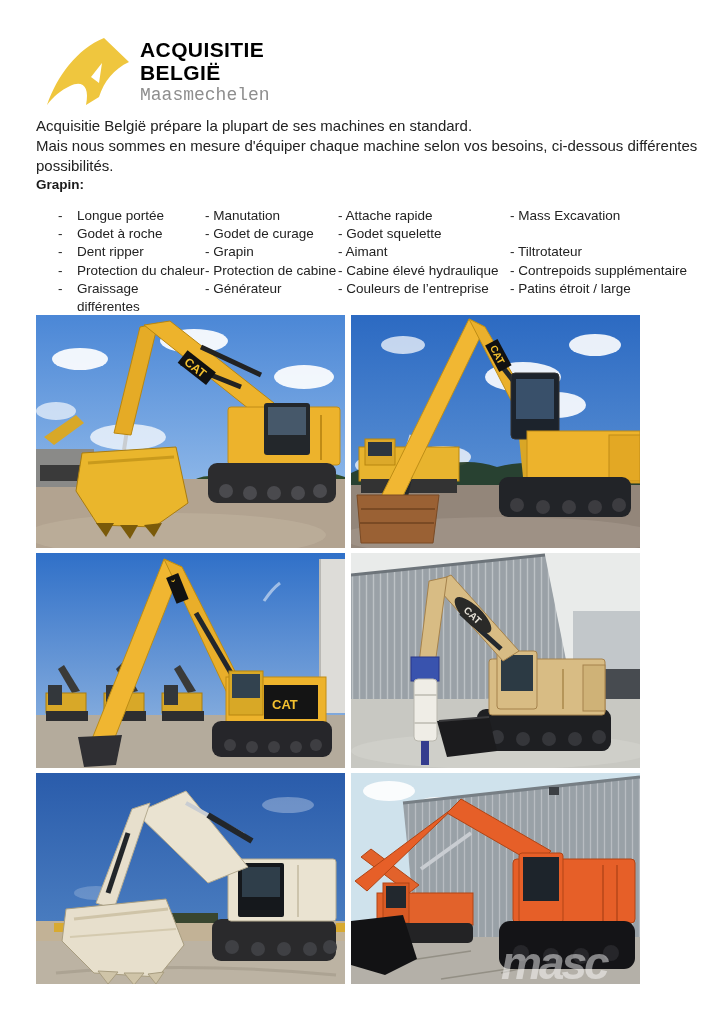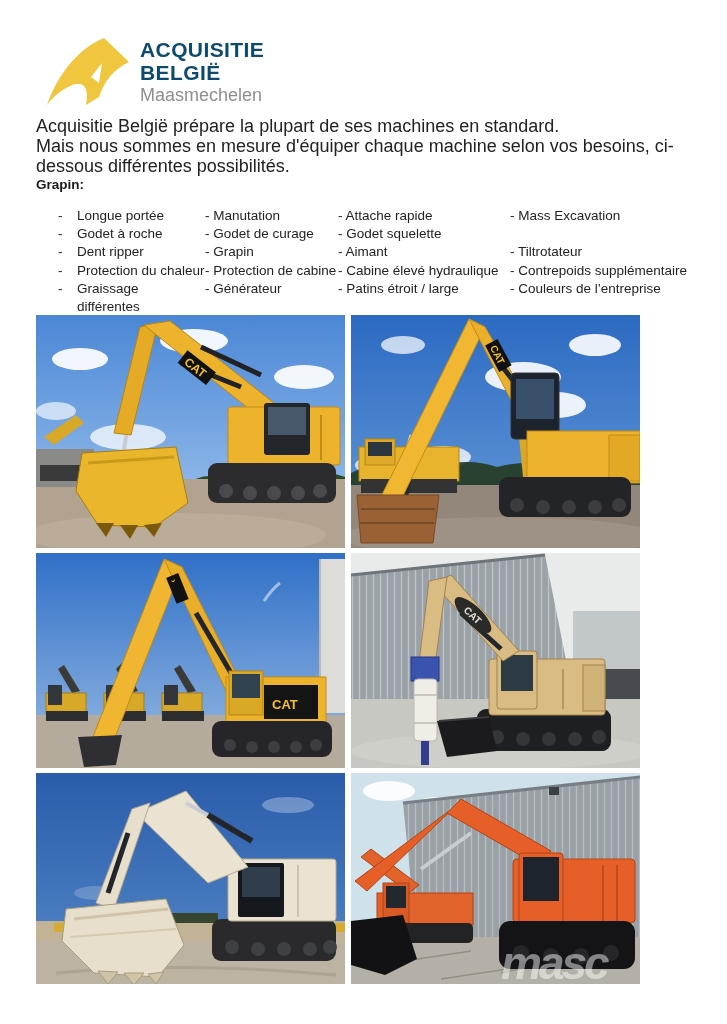--- a/index.html
+++ b/index.html
@@ -4,25 +4,25 @@
 <style>
   * { margin:0; padding:0; box-sizing:border-box; }
   html,body { background:#ffffff; }
   body { font-family:"Liberation Sans", sans-serif; color:#1f1f1f; }
   .page { position:relative; width:727px; height:1024px; background:#ffffff; overflow:hidden; margin:0 auto; }
 
   
   .logo { position:absolute; left:44px; top:34px; display:flex; align-items:flex-start; }
   .logo-swoosh { width:86px; height:74px; }
   .logo-text { margin-left:10px; padding-top:4px; }
-  .logo-title { font-size:21px; font-weight:800; letter-spacing:0.4px; color:#0c4a6e; line-height:23px; }
-  .logo-sub { font-size:18px; font-weight:400; color:#8e8e8e; line-height:22px; }
+  .logo-title { font-size:21px; font-weight:800; letter-spacing:0.4px; color:#000000; line-height:23px; }
+  .logo-sub { font-size:18px; font-weight:400; color:#8e8e8e; line-height:22px;font-family:Liberation Mono, monospace; }
 
   
-  .intro { position:absolute; left:36px; top:116px; width:670px; font-size:18px; line-height:20px; color:#222; }
+  .intro { position:absolute; left:36px; top:116px; width:670px; font-size:15px; line-height:20px; color:#222; }
 
   
   .pelles { position:absolute; left:36px; top:177px; font-size:13.5px; font-weight:700; color:#1b1b1b; }
 
   
   .options { position:absolute; left:36px; top:207px; width:668px; font-size:13.5px; color:#222; }
   .opt-row { display:grid; grid-template-columns:41px 128px 133px 172px 1fr; line-height:18.2px; }
   .opt-bullet { padding-left:22px; }
 
   
@@ -80,22 +80,22 @@
       <span class="opt-bullet">-</span>
       <span>Protection du chaleur</span>
       <span>- Protection de cabine</span>
       <span>- Cabine élevé hydraulique</span>
       <span>- Contrepoids supplémentaire</span>
     </div>
     <div class="opt-row">
       <span class="opt-bullet">-</span>
       <span>Graissage différentes</span>
       <span>- Générateur</span>
+      <span>- Couleurs de l’entreprise</span>
       <span>- Patins étroit / large</span>
-      <span>- Couleurs de l’entreprise</span>
     </div>
   </div>
 
   <div class="photos">
 
     <figure class="photo" aria-label="Yellow CAT excavator with large digging bucket in a machinery yard under a blue sky with clouds">
       <svg viewBox="0 0 309 233" preserveAspectRatio="none">
         <defs>
           <linearGradient id="sky1" x1="0" y1="0" x2="0" y2="1">
             <stop offset="0" stop-color="#4b87d6"></stop>

